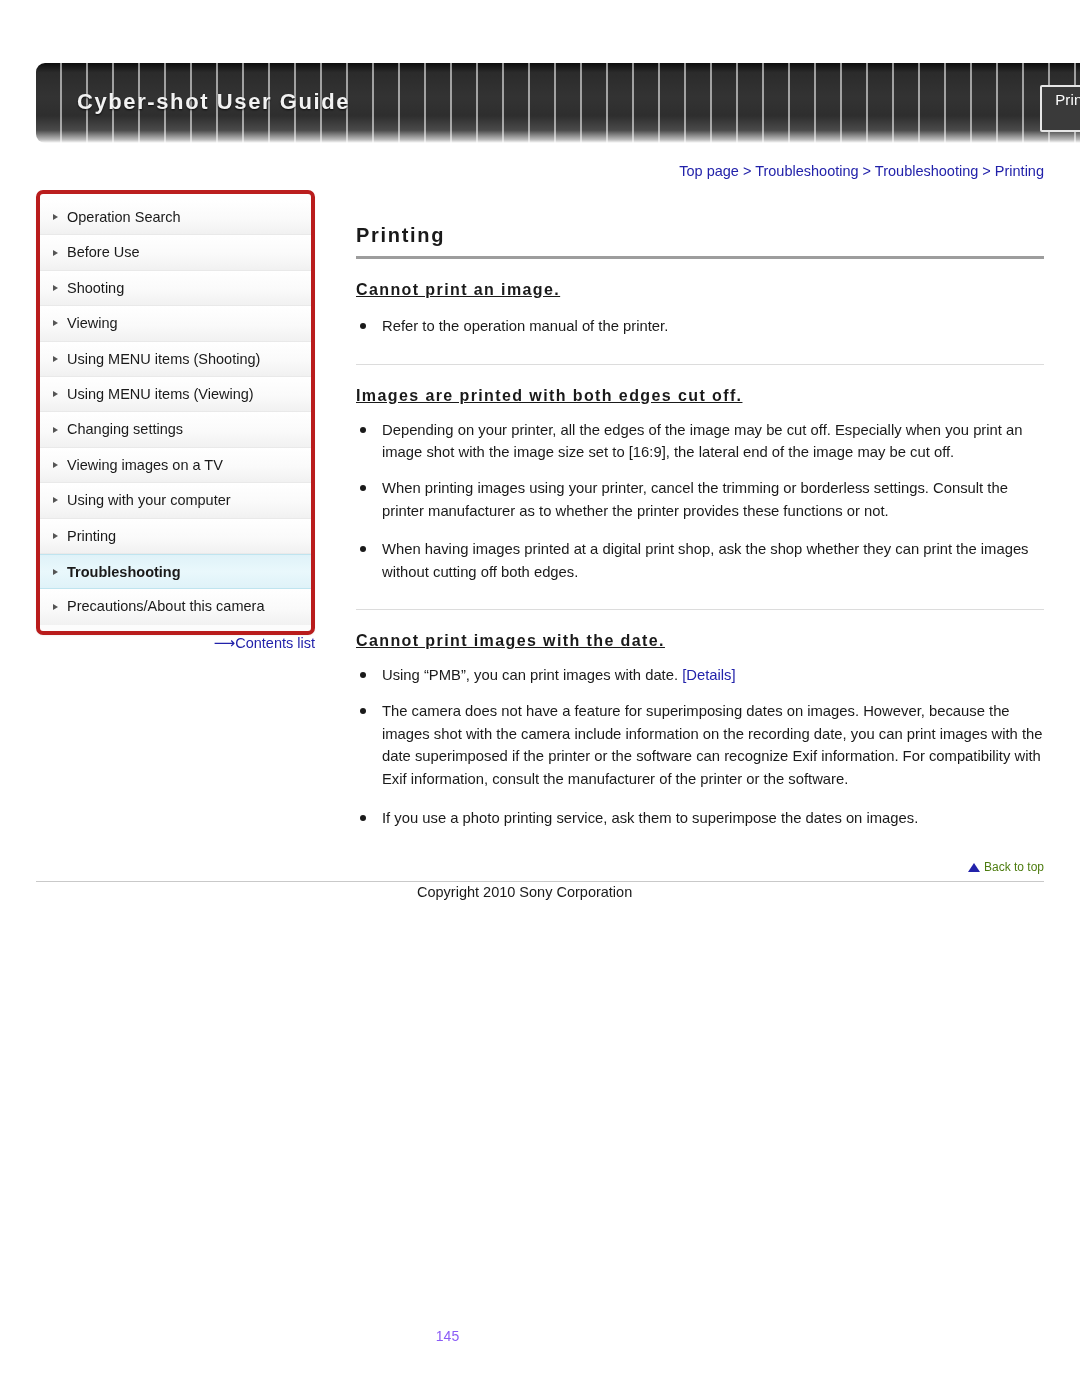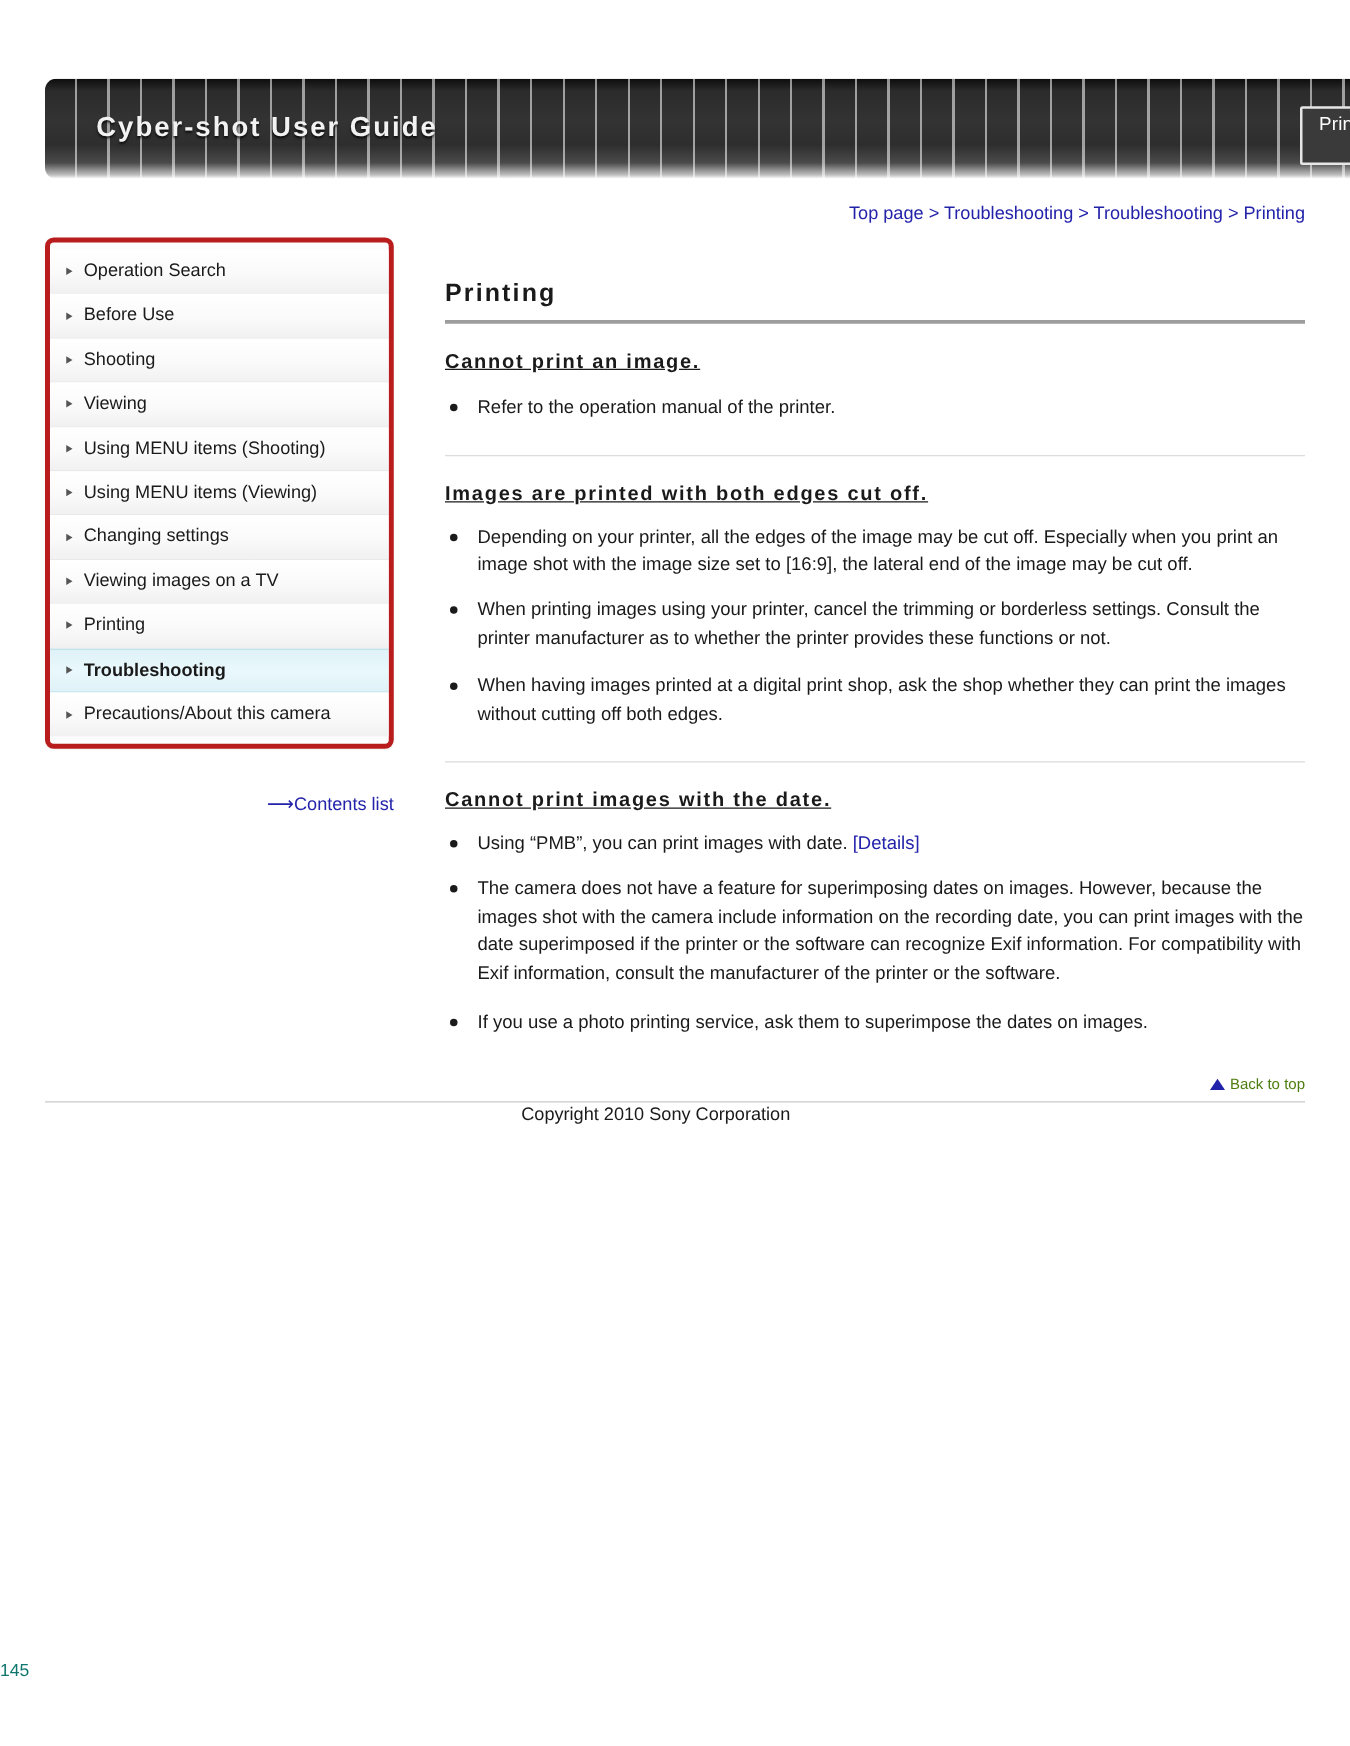--- a/index.html
+++ b/index.html
@@ -233,23 +233,23 @@
     font-size: 14.5px;
     color: #1a1a1a;
     white-space: nowrap;
     text-align: center;
   }
   .page-number {
     position: absolute;
     left: 0;
     top: 1328px;
     width: 895px;
-    text-align: left;
+    text-align: center;
     font-size: 14px;
-    color: #0f766e;
+    color: #8b5cf6;
   }
 </style>
 </head>
 <body>
 
 <div class="banner">
   <div class="banner-title">Cyber-shot User Guide</div>
   <div class="print-button">Print</div>
 </div>
 
@@ -280,20 +280,24 @@
     <span class="tri"></span>
     <span>Using MENU items (Viewing)</span>
   </div>
   <div class="nav-item">
     <span class="tri"></span>
     <span>Changing settings</span>
   </div>
   <div class="nav-item">
     <span class="tri"></span>
     <span>Viewing images on a TV</span>
+  </div>
+  <div class="nav-item">
+    <span class="tri"></span>
+    <span>Using with your computer</span>
   </div>
   <div class="nav-item">
     <span class="tri"></span>
     <span>Printing</span>
   </div>
   <div class="nav-item active">
     <span class="tri"></span>
     <span>Troubleshooting</span>
   </div>
   <div class="nav-item">

